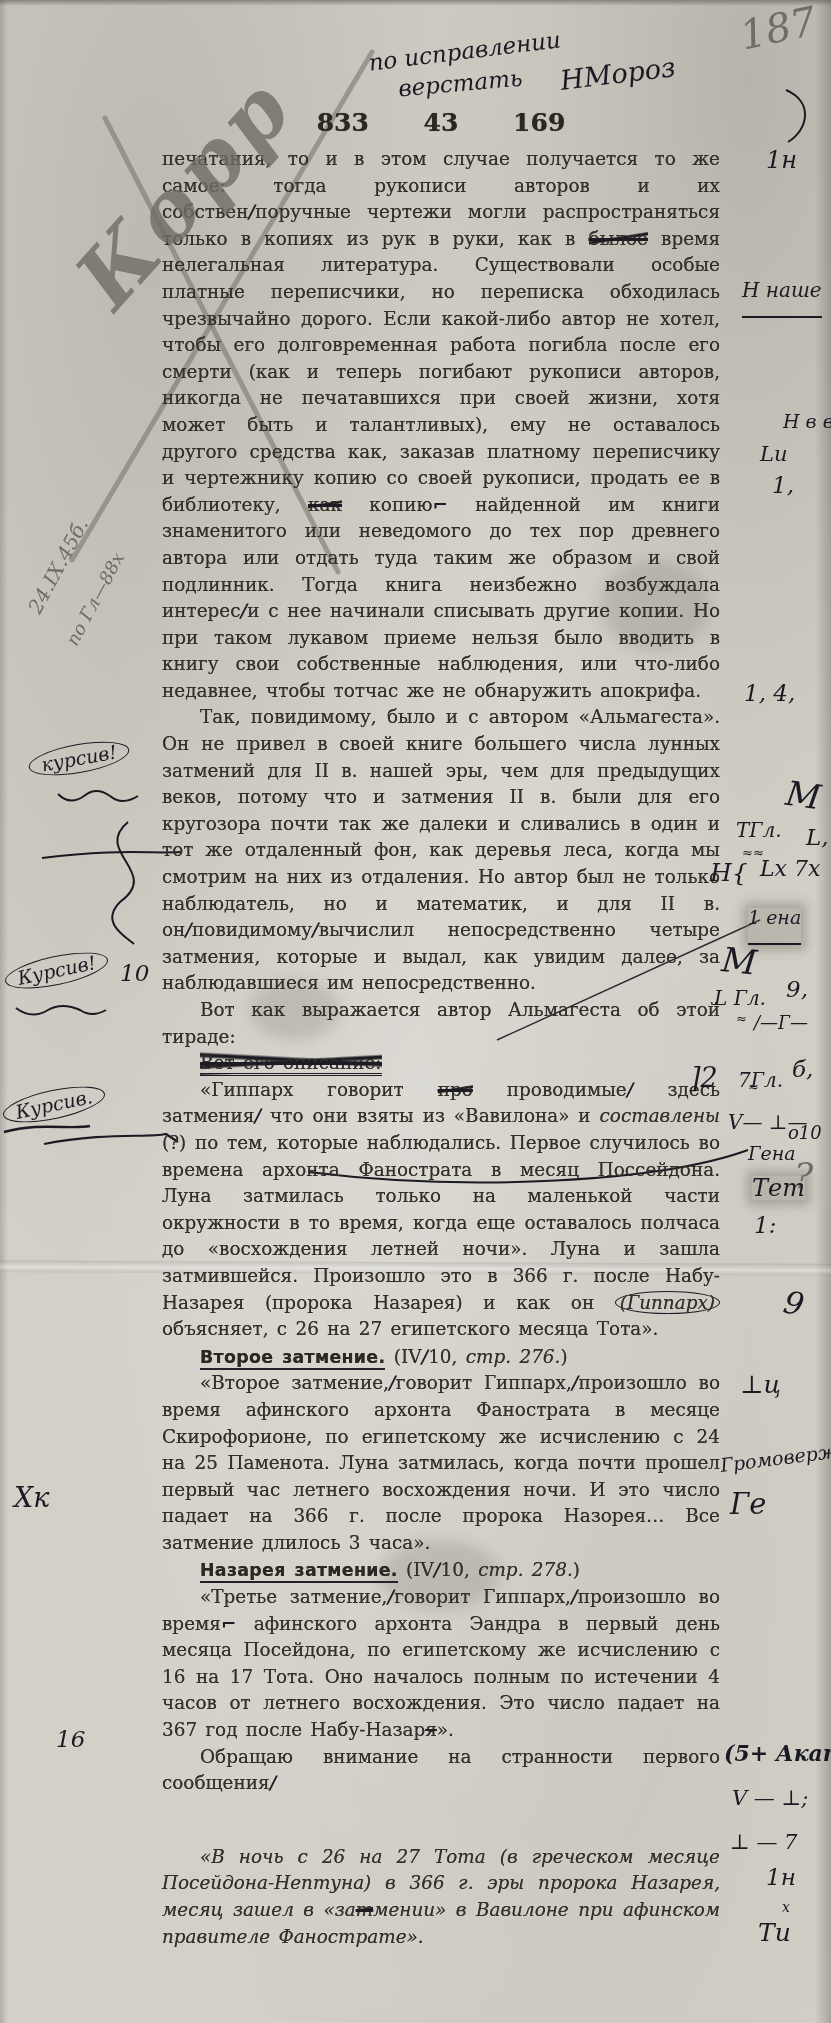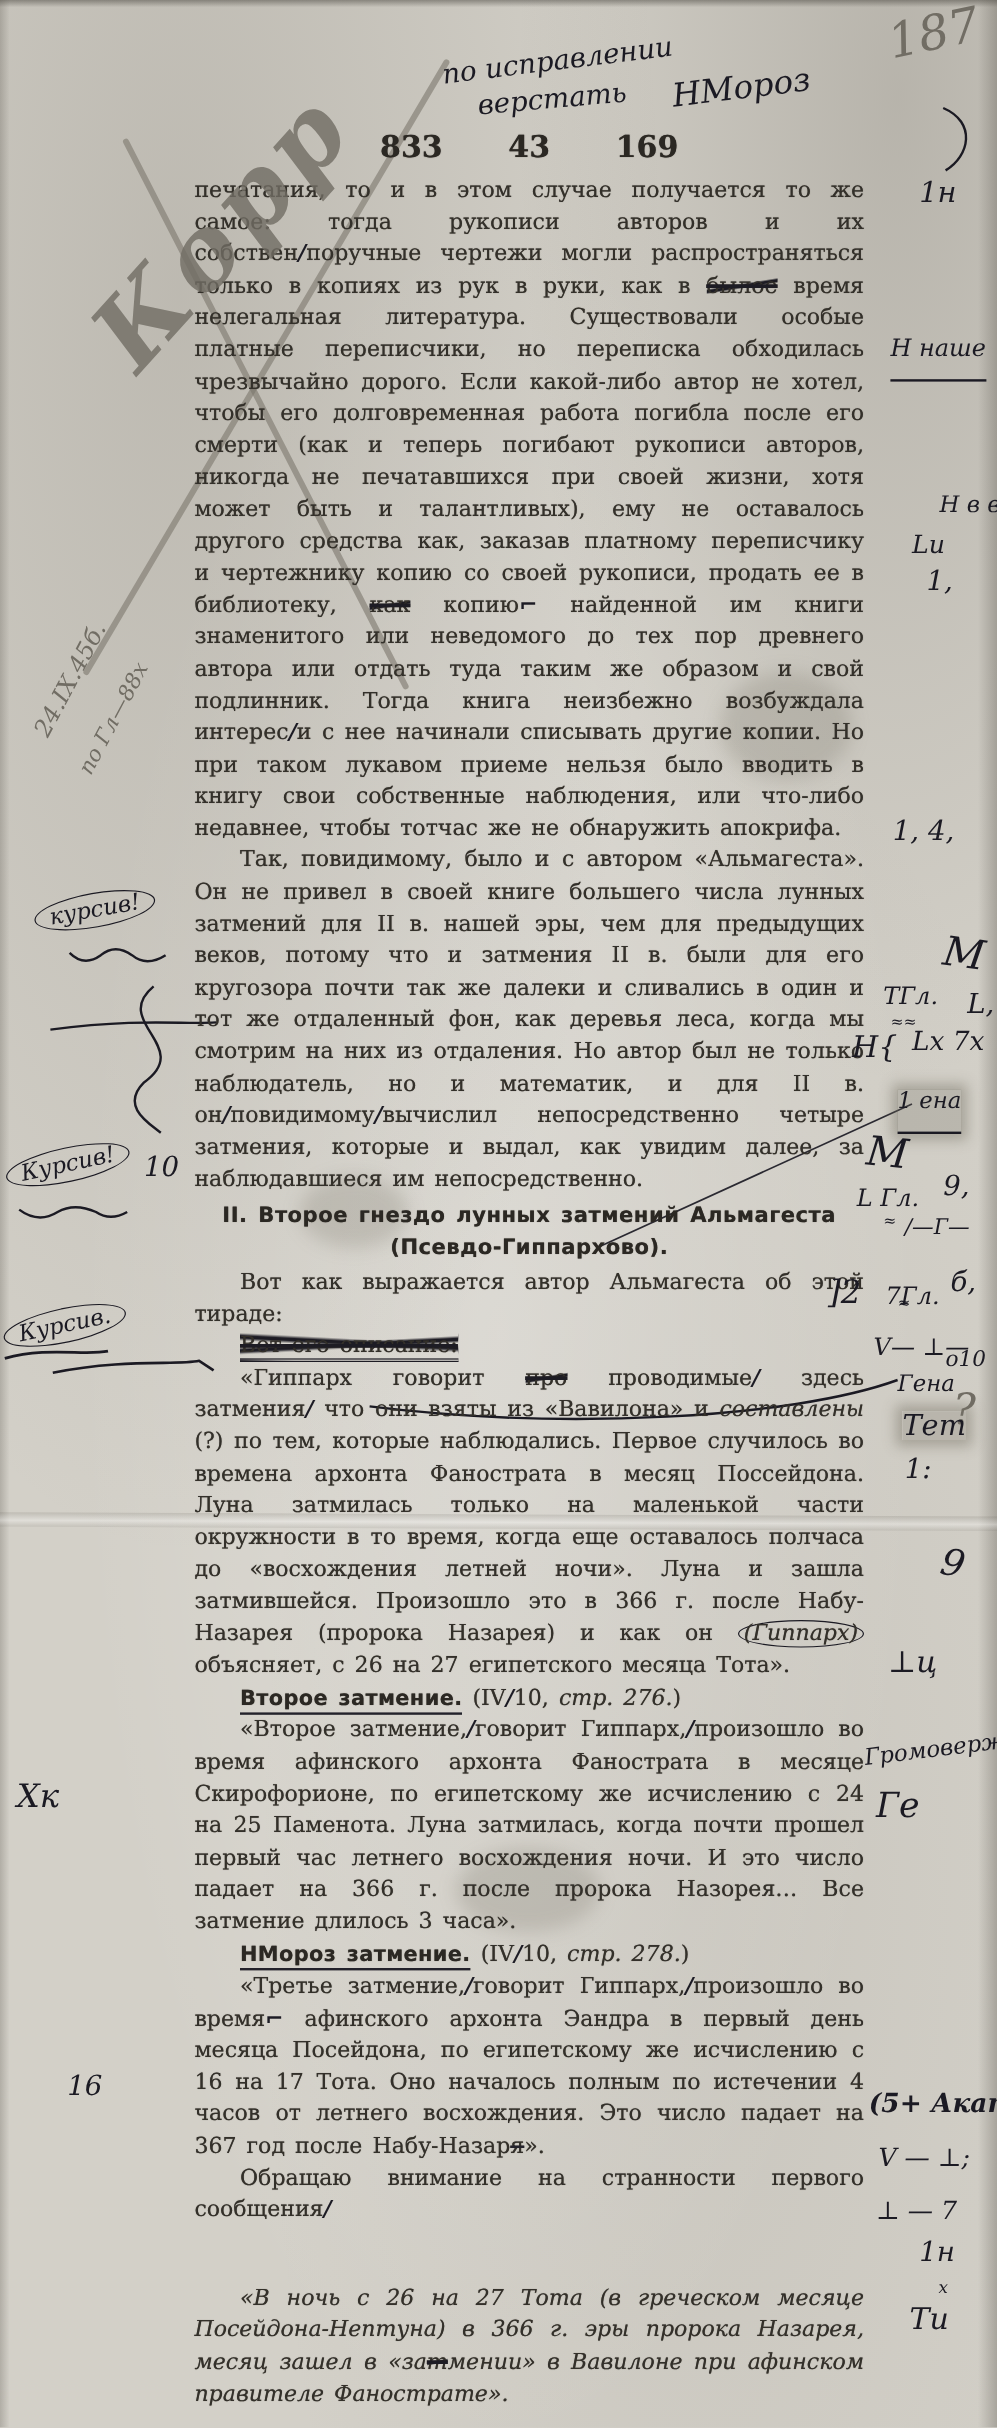--- a/index.html
+++ b/index.html
@@ -99,27 +99,26 @@
     <path d="M 44 1144 C 104 1132 148 1138 166 1134 l 12 8" stroke="#1b1a23" stroke-width="2.2" fill="none"></path>
   </svg>
 
   <div style="position:absolute;left:162px;top:108px;width:558px;text-align:center;
               font-weight:bold;font-size:25px;color:#2b2823;word-spacing:46px;
               text-shadow:0 0 .7px rgba(40,35,30,.8);">833 43 169</div>
 
   <div id="column">
       <div class="para "><span>печатания, то и в этом случае получается то же самое: тогда рукописи авторов и их собствен</span><span class="hand">∕</span><span>поручные чертежи могли распространяться только в копиях из рук в руки, как в </span><span class="sc">былое</span><span> время нелегальная литература. Существовали особые платные переписчики, но переписка обходилась чрезвычайно дорого. Если какой-либо автор не хотел, чтобы его долговременная работа погибла после его смерти (как и теперь погибают рукописи авторов, никогда не печатавшихся при своей жизни, хотя может быть и талантливых), ему не оставалось другого средства как, заказав платному переписчику и чертежнику копию со своей рукописи, продать ее в библиотеку, </span><span class="sc">как</span><span> копию</span><span class="hand">⌐</span><span> найденной им книги знаменитого или неведомого до тех пор древнего автора или отдать туда таким же образом и свой подлинник. Тогда книга неизбежно возбуждала интерес</span><span class="hand">∕</span><span>и с нее начинали списывать другие копии. Но при таком лукавом приеме нельзя было вводить в книгу свои собственные наблюдения, или что-либо недавнее, чтобы тотчас же не обнаружить апокрифа.</span></div>
       <div class="para indent"><span>Так, повидимому, было и с автором «Альмагеста». Он не привел в своей книге большего числа лунных затмений для II в. нашей эры, чем для предыдущих веков, потому что и затмения II в. были для его кругозора почти так же далеки и сливались в один и тот же отдаленный фон, как деревья леса, когда мы смотрим на них из отдаления. Но автор был не только наблюдатель, но и математик, и для II в. он</span><span class="hand">∕</span><span>повидимому</span><span class="hand">∕</span><span>вычислил непосредственно четыре затмения, которые и выдал, как увидим далее, за наблюдавшиеся им непосредственно.</span></div>
-      <div class="para h-center"><span>II.  Второе  гнездо  лунных  затмений  Альмагеста  (Псевдо-Гиппархово).</span></div>
       <div class="para indent"><span>Вот как выражается автор Альмагеста об этой тираде:</span></div>
       <div class="para struckline"><span class="sc2">Вот его описание:</span></div>
       <div class="para indent"><span>«Гиппарх говорит </span><span class="sc">про</span><span> проводимые</span><span class="hand">∕</span><span> здесь затмения</span><span class="hand">∕</span><span> что они взяты из «Вавилона» и </span><span class="i">составлены</span><span> (?) по тем, которые наблюдались. Первое случилось во времена архонта Фанострата в месяц Поссейдона. Луна затмилась только на маленькой части окружности в то время, когда еще оставалось полчаса до «восхождения летней ночи». Луна и зашла затмившейся. Произошло это в 366 г. после Набу-Назарея (пророка Назарея) и как он </span><span class="i circ">(Гиппарх)</span><span> объясняет, с 26 на 27 египетского месяца Тота».</span></div>
       <div class="para sub"><span class="hb hu">Второе затмение.</span><span> (IV</span><span class="hand">∕</span><span>10, </span><span class="i">стр. 276.</span><span>)</span></div>
       <div class="para indent"><span>«Второе затмение,</span><span class="hand">∕</span><span>говорит Гиппарх,</span><span class="hand">∕</span><span>произошло во время афинского архонта Фанострата в месяце Скирофорионе, по египетскому же исчислению с 24 на 25 Паменота. Луна затмилась, когда почти прошел первый час летнего восхождения ночи. И это число падает на 366 г. после пророка Назорея… Все затмение длилось 3 часа».</span></div>
-      <div class="para sub"><span class="hb hu">НМороз затмение.</span><span> (IV</span><span class="hand">∕</span><span>10, </span><span class="i">стр. 278.</span><span>)</span></div>
+      <div class="para sub"><span class="hb hu">Назарея затмение.</span><span> (IV</span><span class="hand">∕</span><span>10, </span><span class="i">стр. 278.</span><span>)</span></div>
       <div class="para indent"><span>«Третье затмение,</span><span class="hand">∕</span><span>говорит Гиппарх,</span><span class="hand">∕</span><span>произошло во время</span><span class="hand">⌐</span><span> афинского архонта Эандра в первый день месяца Посейдона, по египетскому же исчислению с 16 на 17 Тота. Оно началось полным по истечении 4 часов от летнего восхождения. Это число падает на 367 год после Набу-Назар</span><span class="st">я</span><span>».</span></div>
       <div class="para indent gap-after"><span>Обращаю внимание на странности первого сообщения</span><span class="hand">∕</span></div>
       <div class="para indent italic"><span>«В ночь с 26 на 27 Тота (в греческом месяце Посейдона-Нептуна) в 366 г. эры пророка Назарея, месяц зашел в «за</span><span class="sc">т</span><span>мении» в Вавилоне при афинском правителе Фанострате».</span></div>
     </div>
 
   <div id="notes">
       <div class="note " style="left: 368px; top: 40px; font-size: 23px; transform: rotate(-7deg);">по исправлении</div>
       <div class="note " style="left: 398px; top: 72px; font-size: 23px; transform: rotate(-5deg);">верстать</div>
       <div class="note " style="left: 560px; top: 60px; font-size: 27px; transform: rotate(-7deg);">НМороз</div>
       <div class="note pencil" style="left: 740px; top: 8px; font-size: 40px; transform: rotate(-12deg);">187</div>

